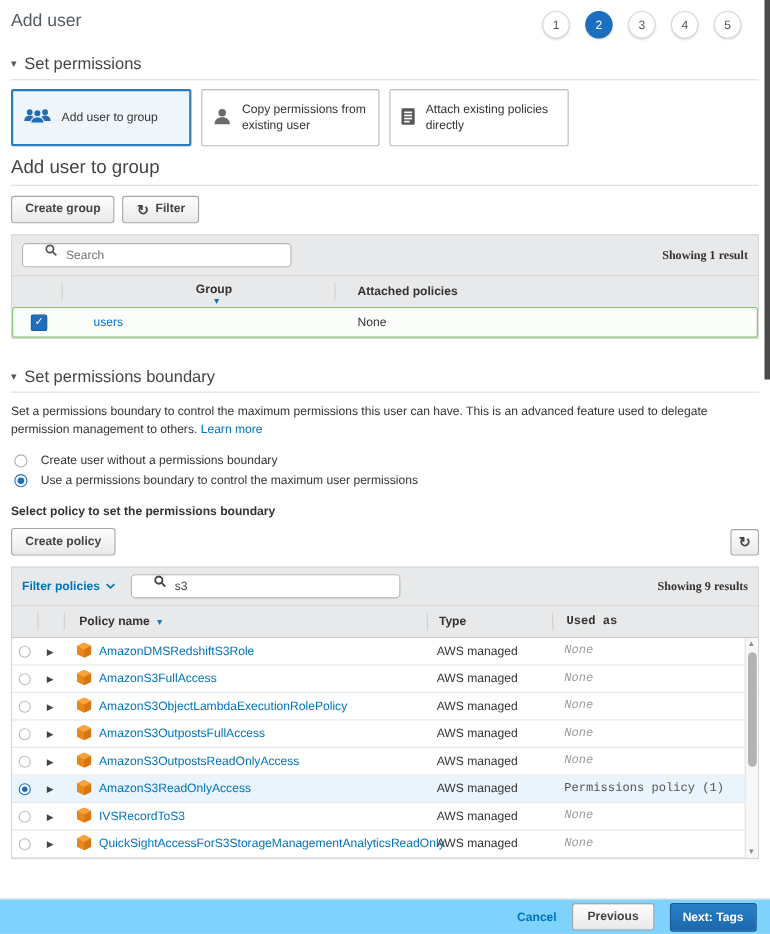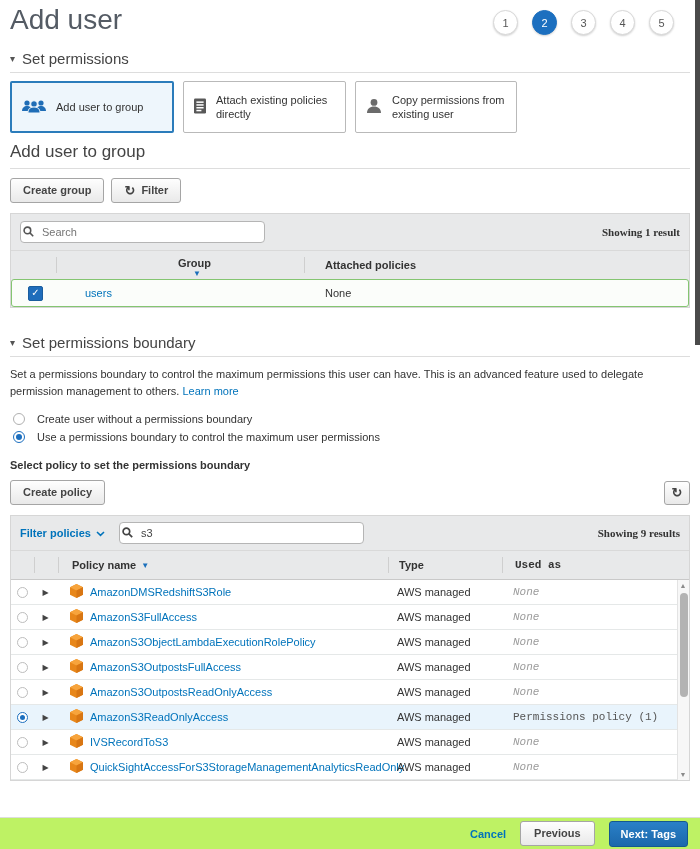--- a/index.html
+++ b/index.html
@@ -4,21 +4,21 @@
 <style>
   html,body{margin:0;padding:0;background:#fff;}
   body{font-family:"Liberation Sans","DejaVu Sans",sans-serif;font-size:11px;color:#333;}
   .page{position:relative;width:700px;height:849px;overflow:hidden;background:#fff;}
   .content{padding:0 10px;}
   a{text-decoration:none;}
   .link{color:#0073bb;cursor:pointer;}
 
   
   .hdr{display:flex;justify-content:space-between;align-items:flex-start;padding-top:7px;}
-  .title{font-size:28px;color:#545b64;line-height:26px;}
+  .title{font-size:16px;color:#545b64;line-height:26px;}
   .steps{display:flex;gap:14px;margin:3px 16px 0 0;}
   .step{width:23px;height:23px;border-radius:50%;background:#fff;border:1px solid #d8d8d8;
         box-shadow:0 1px 2px rgba(0,0,0,.18);display:flex;align-items:center;justify-content:center;
         color:#555;font-size:11px;cursor:pointer;}
   .step.active{background:#1c6fbf;border-color:#1c6fbf;color:#fff;}
 
   
   .section-h{display:flex;align-items:center;gap:7px;font-size:15px;color:#444;
              margin-top:15px;padding-bottom:5px;border-bottom:1px solid #ddd;}
   .tri{font-size:10px;color:#555;line-height:10px;}
@@ -41,22 +41,22 @@
   .btn{display:inline-flex;align-items:center;gap:6px;background:linear-gradient(#fefefe,#e9e9e9);
        border:1px solid #a5a5a5;border-radius:3px;padding:5px 12px;font-weight:bold;color:#444;
        font-size:11px;cursor:pointer;line-height:13px;}
   .btn-row{margin-top:9px;display:flex;gap:7px;}
   .icon-btn{justify-content:center;width:26px;height:24px;box-sizing:border-box;padding:0;}
   .refresh-glyph{font-size:13px;font-weight:bold;color:#444;}
 
   
   .panel{margin-top:10px;background:#e8e9ea;border:1px solid #d6d6d6;}
   .toolbar{display:flex;justify-content:space-between;align-items:center;padding:7px 9px;}
-  .search{display:flex;align-items:center;gap:6px;background:#fff;border:1px solid #b5b5b5;
-          border-radius:4px;height:22px;box-sizing:border-box;padding:0 2px;}
+  .search{display:flex;gap:6px;background:#fff;border:1px solid #b5b5b5;
+          border-radius:4px;height:22px;box-sizing:border-box;padding:0 20px;}
   .search input{border:none;outline:none;font-size:11px;width:100%;font-family:inherit;color:#444;background:transparent;}
   .w245{width:245px;}
   .showing{font-weight:bold;color:#333;white-space:nowrap;font-family:Liberation Serif, serif;}
 
   .thead{display:flex;align-items:center;height:28px;border-top:1px solid #d9d9d9;font-weight:bold;color:#333;}
   .thead .cell{border-right:1px solid #cfcfcf;height:16px;display:flex;align-items:center;}
   .thead .cell:last-child{border-right:none;}
   .sort{color:#1a6fbb;font-size:8px;margin-left:5px;}
 
   
@@ -99,21 +99,21 @@
   .none{color:#9b9b9b;font-style:italic;}
   .used{color:#555;}
 
   .p-scrollbar{position:absolute;top:0;right:0;bottom:0;width:11px;background:#f7f7f7;border-left:1px solid #e3e3e3;}
   .p-scrollbar .arr{position:absolute;left:0;width:10px;text-align:center;font-size:7px;color:#8a8a8a;cursor:pointer;}
   .arr-up{top:2px;} .arr-dn{bottom:2px;}
   .p-thumb{position:absolute;top:13px;right:1px;width:8px;height:104px;background:#b3b3b3;border-radius:4px;cursor:pointer;}
 
   
   .footer{position:absolute;left:0;right:0;bottom:0;height:31px;border-top:1px solid #ddd;
-          display:flex;align-items:center;justify-content:flex-end;gap:14px;padding:0 12px;background:#bef264;}
+          display:flex;align-items:center;justify-content:flex-end;gap:14px;padding:0 12px;background:#7dd3fc;}
   .cancel{font-weight:bold;}
   .btn-prev{padding:5px 13px;}
   .btn-primary{background:linear-gradient(#2a80c8,#1c68ab);border:1px solid #16588f;color:#fff;
                font-weight:bold;border-radius:3px;padding:6px 11px;font-size:11px;cursor:pointer;
                display:inline-flex;align-items:center;}
 
   .page-scrollbar{position:absolute;top:0;right:0;width:5px;height:345px;background:#4a4a4a;}
 </style>
 </head>
 <body>
@@ -144,41 +144,41 @@
             <circle cx="6" cy="4" r="2.6" fill="#1f6db6"></circle>
               <circle cx="20" cy="4" r="2.6" fill="#1f6db6"></circle>
             <path d="M1 12c0-3 2.2-5 5-5s5 2 5 5z" fill="#1f6db6"></path>
             <path d="M15 12c0-3 2.2-5 5-5s5 2 5 5z" fill="#1f6db6"></path>
             <circle cx="13" cy="5" r="3.3" fill="#1f6db6" stroke="#eef6fc" stroke-width="1.1"></circle>
             <path d="M6.8 14c0-3.6 2.7-6 6.2-6s6.2 2.4 6.2 6z" fill="#1f6db6" stroke="#eef6fc" stroke-width="1.1"></path>
           </svg>
         </span>
         <span class="card-label">Add user to group</span>
       </div>
+      <div class="card c2">
+        <span>
+          <svg width="18" height="16" viewBox="0 0 18 16">
+            <circle cx="9" cy="4.4" r="3.4" fill="#6b6b6b"></circle>
+            <path d="M2 15c0-4 3-6.4 7-6.4s7 2.4 7 6.4z" fill="#6b6b6b"></path>
+          </svg>
+        </span>
+        <span class="card-label">Copy permissions from existing user</span>
+      </div>
       <div class="card c3">
         <span>
           <svg width="14" height="16" viewBox="0 0 14 16">
             <rect x="1" y="0.5" width="12" height="15" rx="1.2" fill="#585858"></rect>
             <rect x="3.4" y="3.4" width="7.2" height="1.5" fill="#fff"></rect>
             <rect x="3.4" y="6.2" width="7.2" height="1.5" fill="#fff"></rect>
             <rect x="3.4" y="9" width="7.2" height="1.5" fill="#fff"></rect>
             <rect x="3.4" y="11.8" width="5" height="1.5" fill="#fff"></rect>
           </svg>
         </span>
         <span class="card-label">Attach existing policies directly</span>
       </div>
-      <div class="card c2">
-        <span>
-          <svg width="18" height="16" viewBox="0 0 18 16">
-            <circle cx="9" cy="4.4" r="3.4" fill="#6b6b6b"></circle>
-            <path d="M2 15c0-4 3-6.4 7-6.4s7 2.4 7 6.4z" fill="#6b6b6b"></path>
-          </svg>
-        </span>
-        <span class="card-label">Copy permissions from existing user</span>
-      </div>
     </div>
 
 
     <h2 class="sub">Add user to group</h2>
     <div class="rule"></div>
 
     <div class="btn-row">
       <button class="btn">Create group</button>
       <button class="btn">
         <span class="refresh-glyph">↻</span>

